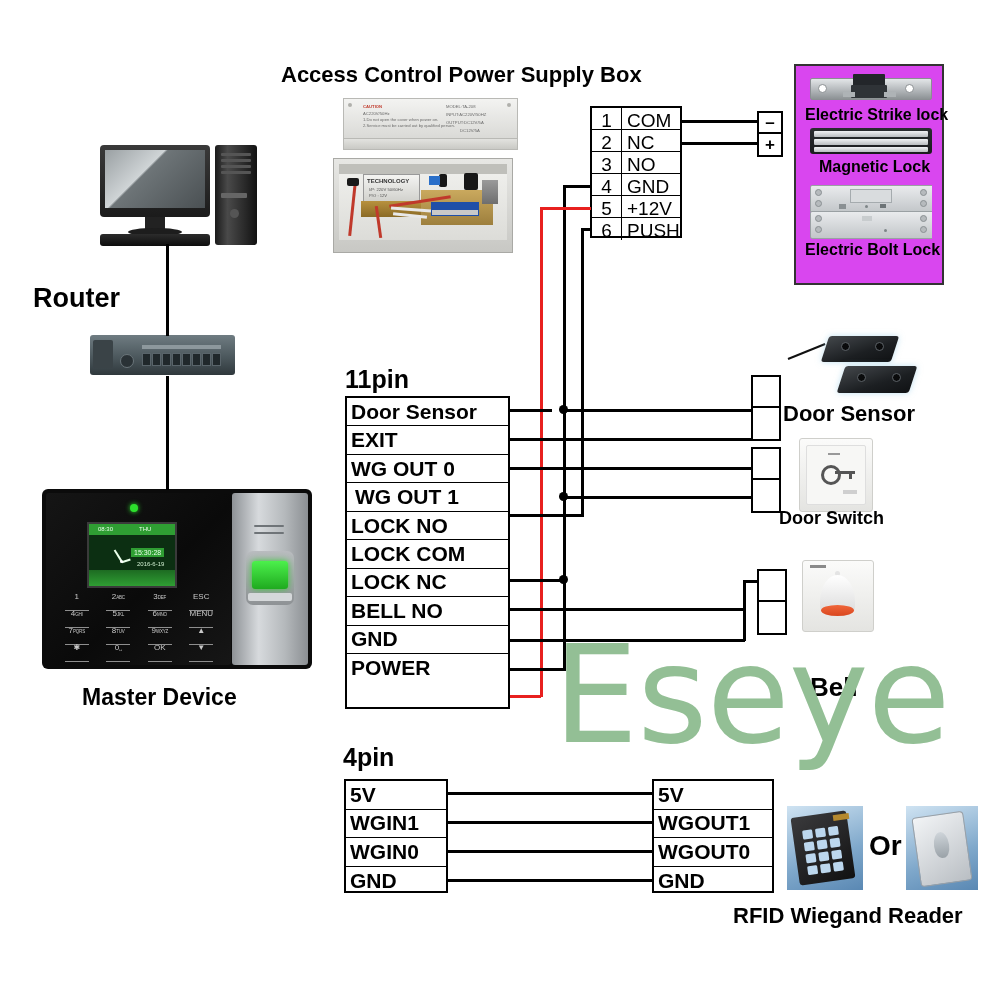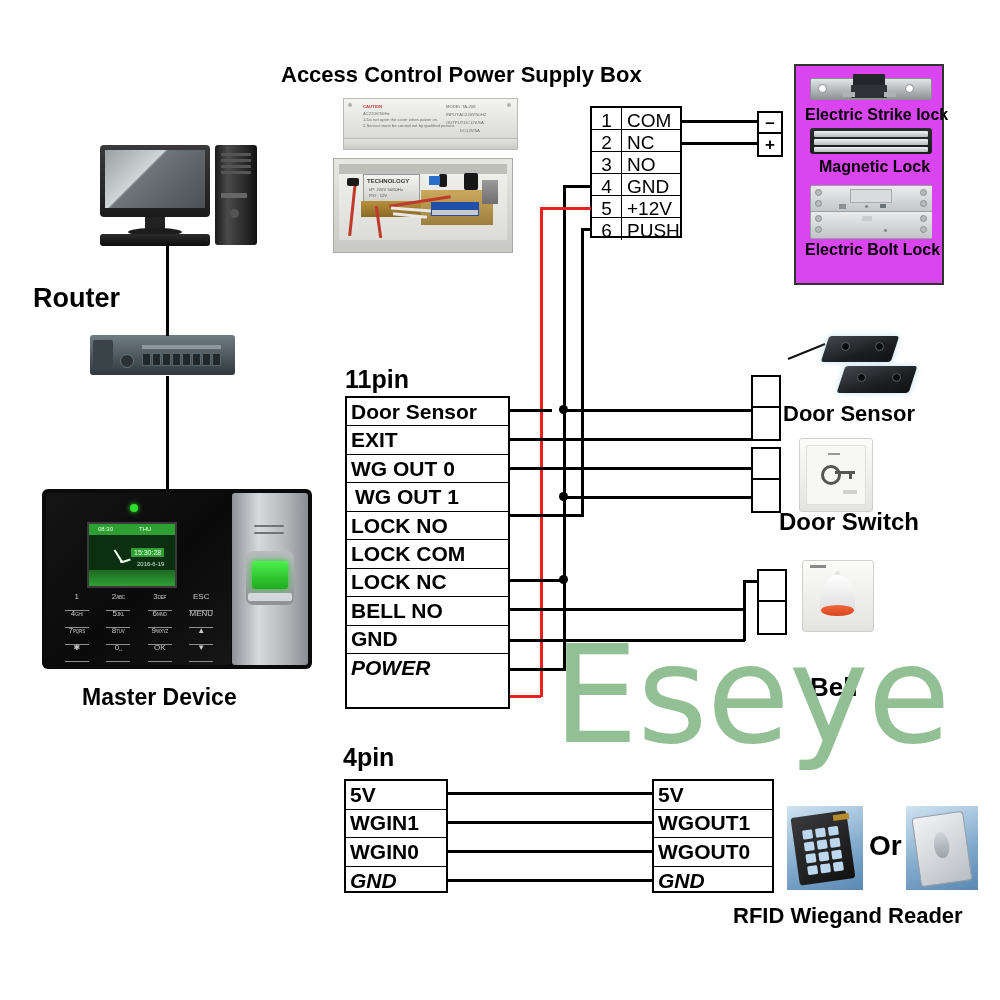--- a/index.html
+++ b/index.html
@@ -20,21 +20,21 @@
   .tblock{position:absolute;border:2px solid #000;background:#fff;box-sizing:border-box;}
   .trow{display:flex;box-sizing:border-box;border-bottom:1.5px solid #000;}
   .trow:last-child{border-bottom:none;}
   .tnum{width:30px;border-right:1.5px solid #000;text-align:center;box-sizing:border-box;
         font-size:19px;line-height:25px;font-weight:500;}
   .tlab{flex:1;padding-left:5px;font-size:19px;line-height:25px;font-weight:500;white-space:nowrap;}
 
   
   .prow{box-sizing:border-box;border-bottom:1.7px solid #000;padding-left:4px;
         font-size:21px;font-weight:bold;color:#000;white-space:nowrap;display:flex;align-items:center;}
-  .prow:last-child{border-bottom:none;font-style:italic;}
+  .prow:last-child{border-bottom:none;}
 
   
   .wh{position:absolute;background:#000;height:2.6px;}
   .wv{position:absolute;background:#000;width:2.6px;}
   .rh{position:absolute;background:#e8201f;height:2.6px;}
   .rv{position:absolute;background:#e8201f;width:2.6px;}
   .dot{position:absolute;width:9px;height:9px;background:#000;border-radius:50%;}
 
   
   .cblk{position:absolute;border:2.6px solid #000;background:#fff;box-sizing:border-box;}
@@ -451,21 +451,21 @@
 
 <div class="abs" style="left:799px;top:438px;width:72px;height:72px;">
   <div class="plate" style="left:0;top:0;width:72px;height:72px;"></div>
   <div class="plate-in" style="left:7px;top:7px;width:58px;height:58px;"></div>
   <div class="key-ring" style="left:22px;top:27px;width:14px;height:14px;"></div>
   <div class="key-stem" style="left:36px;top:33px;width:20px;"></div>
   <div class="key-t" style="left:50px;top:33px;height:8px;"></div>
   <div class="abs" style="left:29px;top:15px;width:12px;height:2px;background:#999;"></div>
   <div class="abs" style="left:44px;top:52px;width:14px;height:4px;background:#cfcfcf;"></div>
 </div>
-<div class="abs ttl" style="left:779px;top:508px;font-size:24px;">Door Switch</div>
+<div class="abs ttl" style="left:779px;top:508px;font-size:18px;">Door Switch</div>
 
 <div class="abs" style="left:802px;top:560px;width:70px;height:70px;">
   <div class="plate" style="left:0;top:0;width:70px;height:70px;"></div>
   <div class="bell-top" style="left:33px;top:11px;width:5px;height:5px;"></div>
   <div class="bell-shape" style="left:18px;top:15px;width:35px;height:38px;"></div>
   <div class="bell-base" style="left:19px;top:45px;width:33px;height:11px;"></div>
   <div class="abs" style="left:8px;top:5px;width:16px;height:3px;background:#8a8a8a;"></div>
 </div>
 <div class="abs ttl" style="left:810px;top:632px;font-size:26px;margin-top:40px;">Bell</div>
 

